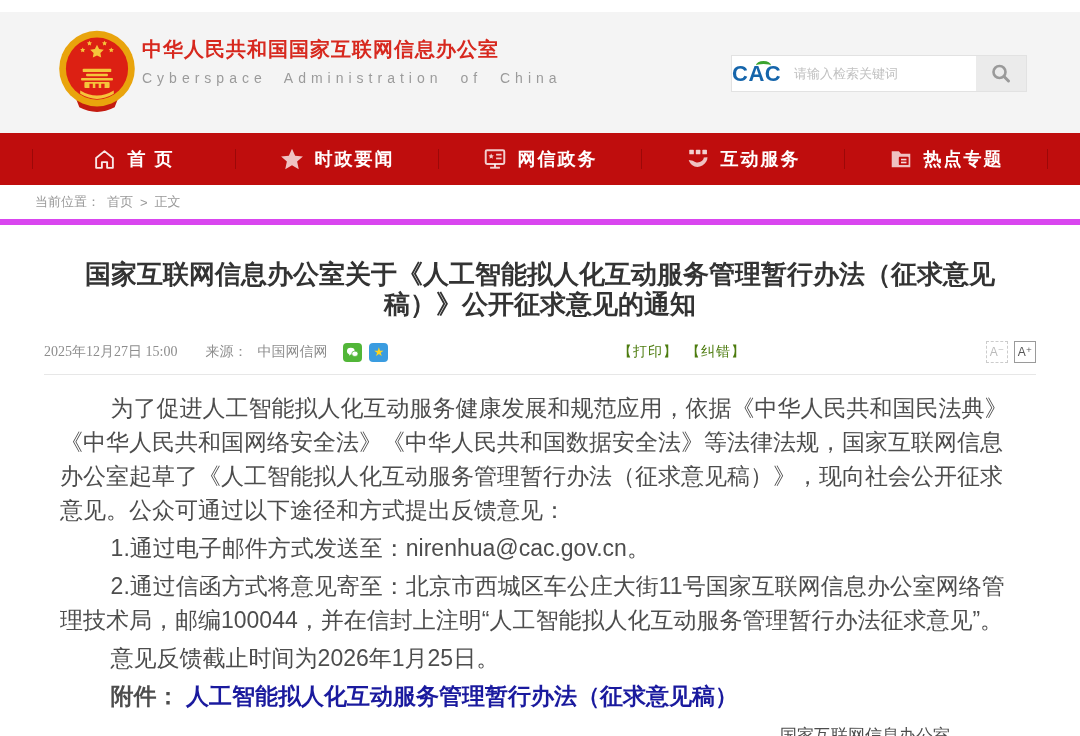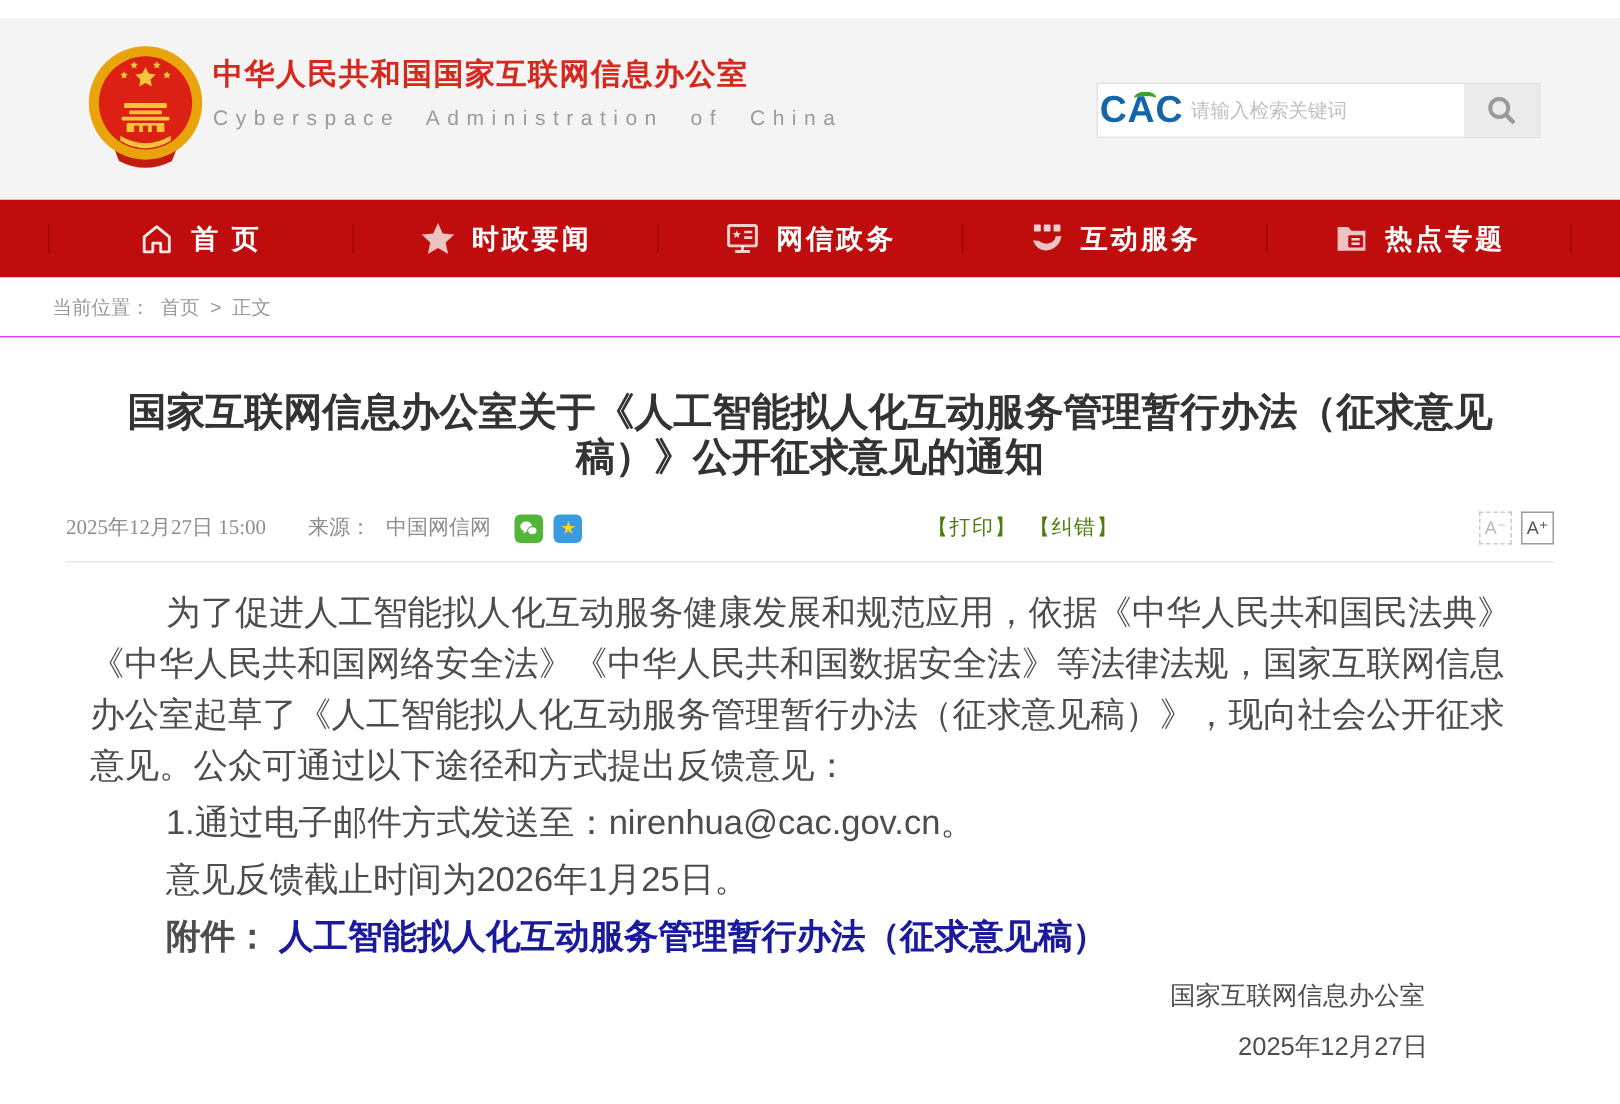--- a/index.html
+++ b/index.html
@@ -13,39 +13,39 @@
   .top-strip { height:12px; background:#fff; }
   .header { height:121px; background:#f4f4f4; position:relative; }
   .emblem { position:absolute; left:55px; top:16px; width:84px; height:88px; }
   .titles { position:absolute; left:142px; top:24px; }
   .title-cn { font-size:20px; font-weight:bold; color:#d7281e; letter-spacing:1px; white-space:nowrap; }
   .title-en { font-size:14px; color:#9b9b9b; letter-spacing:5px; word-spacing:9px; margin-top:7px; white-space:nowrap; }
   .search-box {
     position:absolute; right:53px; top:43px; width:296px; height:37px;
     background:#fff; border:1px solid #e2e2e2; display:flex; align-items:stretch;
   }
-  .cac-logo { width:58px; display:flex; align-items:center; justify-content:center;
-    font-weight:bold; color:#1565ab; font-size:25px; letter-spacing:0.5px; position:relative; }
+  .cac-logo { width:58px; display:flex; align-items:center; 
+    font-weight:bold; color:#1565ab; font-size:22px; letter-spacing:0.5px; position:relative; }
   .cac-arc { position:absolute; left:24px; top:5px; width:15px; height:9px;
     border-top:3px solid #3aa32f; border-radius:50%; }
   .search-input { flex:1; border:none; outline:none; font-size:13px; color:#333; background:transparent; padding:0 4px; }
   .search-input::placeholder { color:#c0c0c0; }
   .search-btn { width:50px; background:#ebebeb; border:none; display:flex; align-items:center; justify-content:center; cursor:pointer; }
   
   .nav { height:52px; background:#bf0d0d; display:flex; padding:16px 32px; }
   .nav-item {
     flex:1; display:flex; align-items:center; justify-content:center; gap:11px;
     border-left:1px solid #9c0808; color:#fff; font-weight:bold; font-size:18px;
     letter-spacing:2px; cursor:pointer;
   }
   .nav-item:last-child { border-right:1px solid #9c0808; }
   .nav-icon { display:flex; align-items:center; }
   
   .breadcrumb { height:40px; display:flex; align-items:center; gap:7px;
-    padding-left:35px; font-size:13px; color:#999; border-bottom:1px solid #d946ef; background:#fff; }
+    padding-left:35px; font-size:13px; color:#999; border-bottom:6px solid #d946ef; background:#fff; }
   .breadcrumb a { color:#999; text-decoration:none; cursor:pointer; }
   
   .article { padding:0 60px; }
   .article-title { margin:34px 0 0; text-align:center; font-size:26px; line-height:30px;
     color:#333; font-weight:bold; }
   .meta-row {
     position:relative; margin:22px -16px 0 -16px; padding-bottom:11px;
     border-bottom:1px solid #e7e7e7; display:flex; align-items:center;
     font-family:"Liberation Serif","DejaVu Serif",serif; font-size:14px; color:#8d8d8d;
   }
@@ -206,20 +206,21 @@
     </span>
     <span class="font-buttons">
       <span class="font-btn minus">A⁻</span>
       <span class="font-btn plus">A⁺</span>
     </span>
   </div>
 
   <div class="body-text">
     <p>为了促进人工智能拟人化互动服务健康发展和规范应用，依据《中华人民共和国民法典》《中华人民共和国网络安全法》《中华人民共和国数据安全法》等法律法规，国家互联网信息办公室起草了《人工智能拟人化互动服务管理暂行办法（征求意见稿）》，现向社会公开征求意见。公众可通过以下途径和方式提出反馈意见：</p>
     <p>1.通过电子邮件方式发送至：nirenhua@cac.gov.cn。</p>
+    <p>2.通过信函方式将意见寄至：北京市西城区车公庄大街11号国家互联网信息办公室网络管理技术局，邮编100044，并在信封上注明“人工智能拟人化互动服务管理暂行办法征求意见”。</p>
     <p>意见反馈截止时间为2026年1月25日。</p>
     <p class="attachment">
       <span>附件：</span>
       <a>人工智能拟人化互动服务管理暂行办法（征求意见稿）</a>
     </p>
     <div class="signature">国家互联网信息办公室</div>
     <div class="sign-date">2025年12月27日</div>
   </div>
 </div>
 

